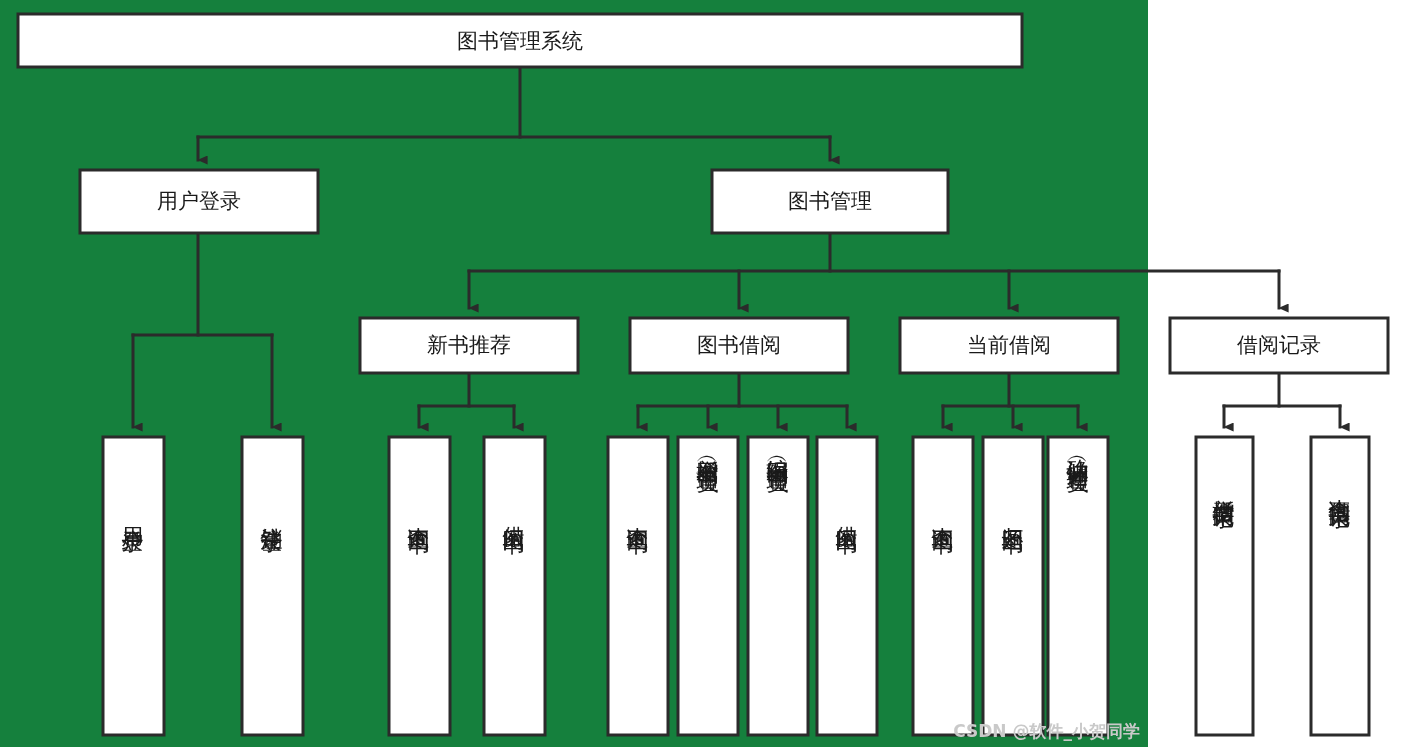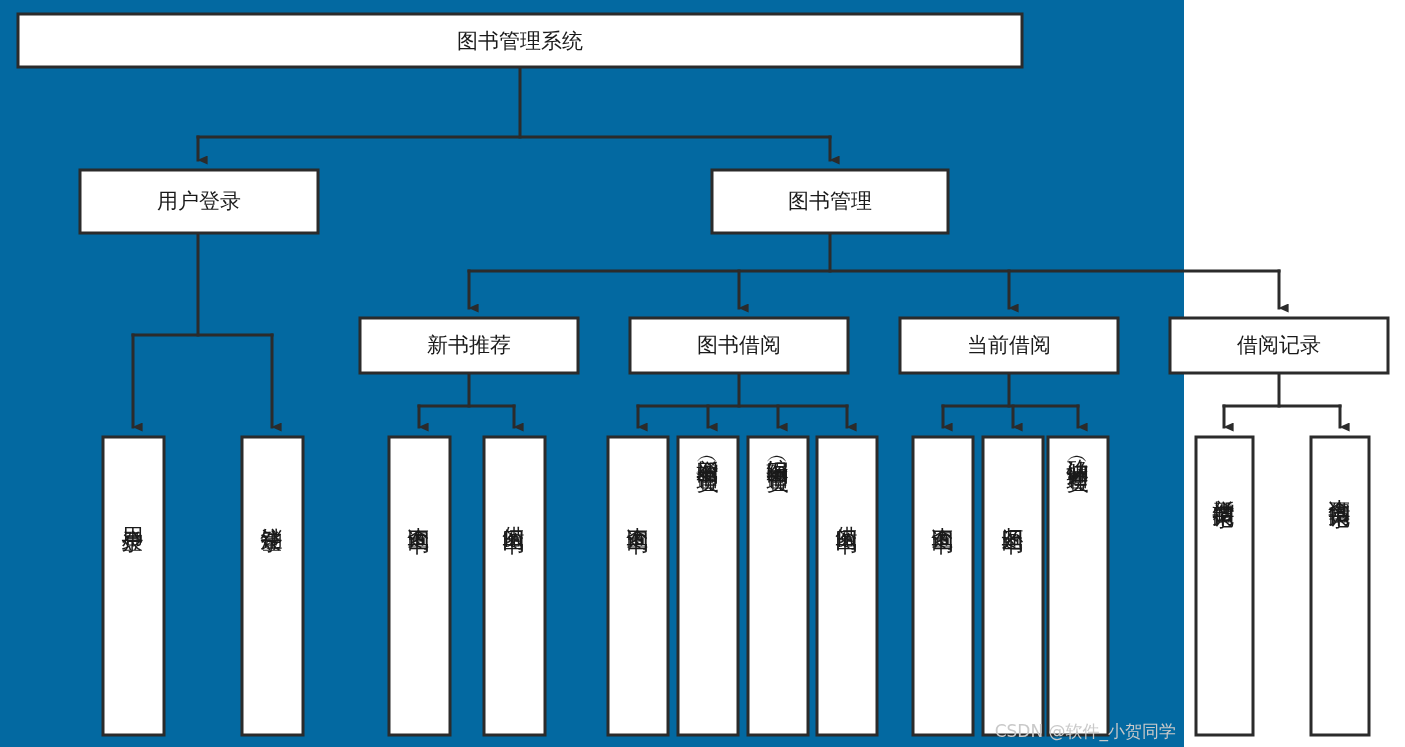--- a/index.html
+++ b/index.html
@@ -10,22 +10,21 @@
   body {
     width: 1405px;
     height: 747px;
     font-family: "DejaVu Sans", "Liberation Sans", sans-serif;
     overflow: hidden;
   }
   #diagram-root {
     position: relative;
     width: 1148px;
     height: 747px;
-    background: #0369a1;
-    padding-left: 36px;
+    background: #15803d;
   }
   svg#tree-svg {
     position: absolute;
     top: 0;
     left: 0;
     width: 1405px;
     height: 747px;
   }
   .node-box {
     fill: #ffffff;
@@ -55,20 +54,21 @@
   }
   .watermark {
     position: absolute;
     right: 8px;
     bottom: 4px;
     font-family: "DejaVu Sans", "Liberation Sans", sans-serif;
     font-size: 17px;
     color: #c9c9c9;
     white-space: nowrap;
     user-select: none;
+    font-weight: bold;
   }
 </style>
 </head>
 <body>
 
 <div id="diagram-root">
 
   <svg id="tree-svg" viewBox="0 0 1405 747">
     <defs>
       <marker id="arrowhead" markerWidth="9" markerHeight="10" refX="4.5" refY="9.6" orient="auto" markerUnits="userSpaceOnUse">

